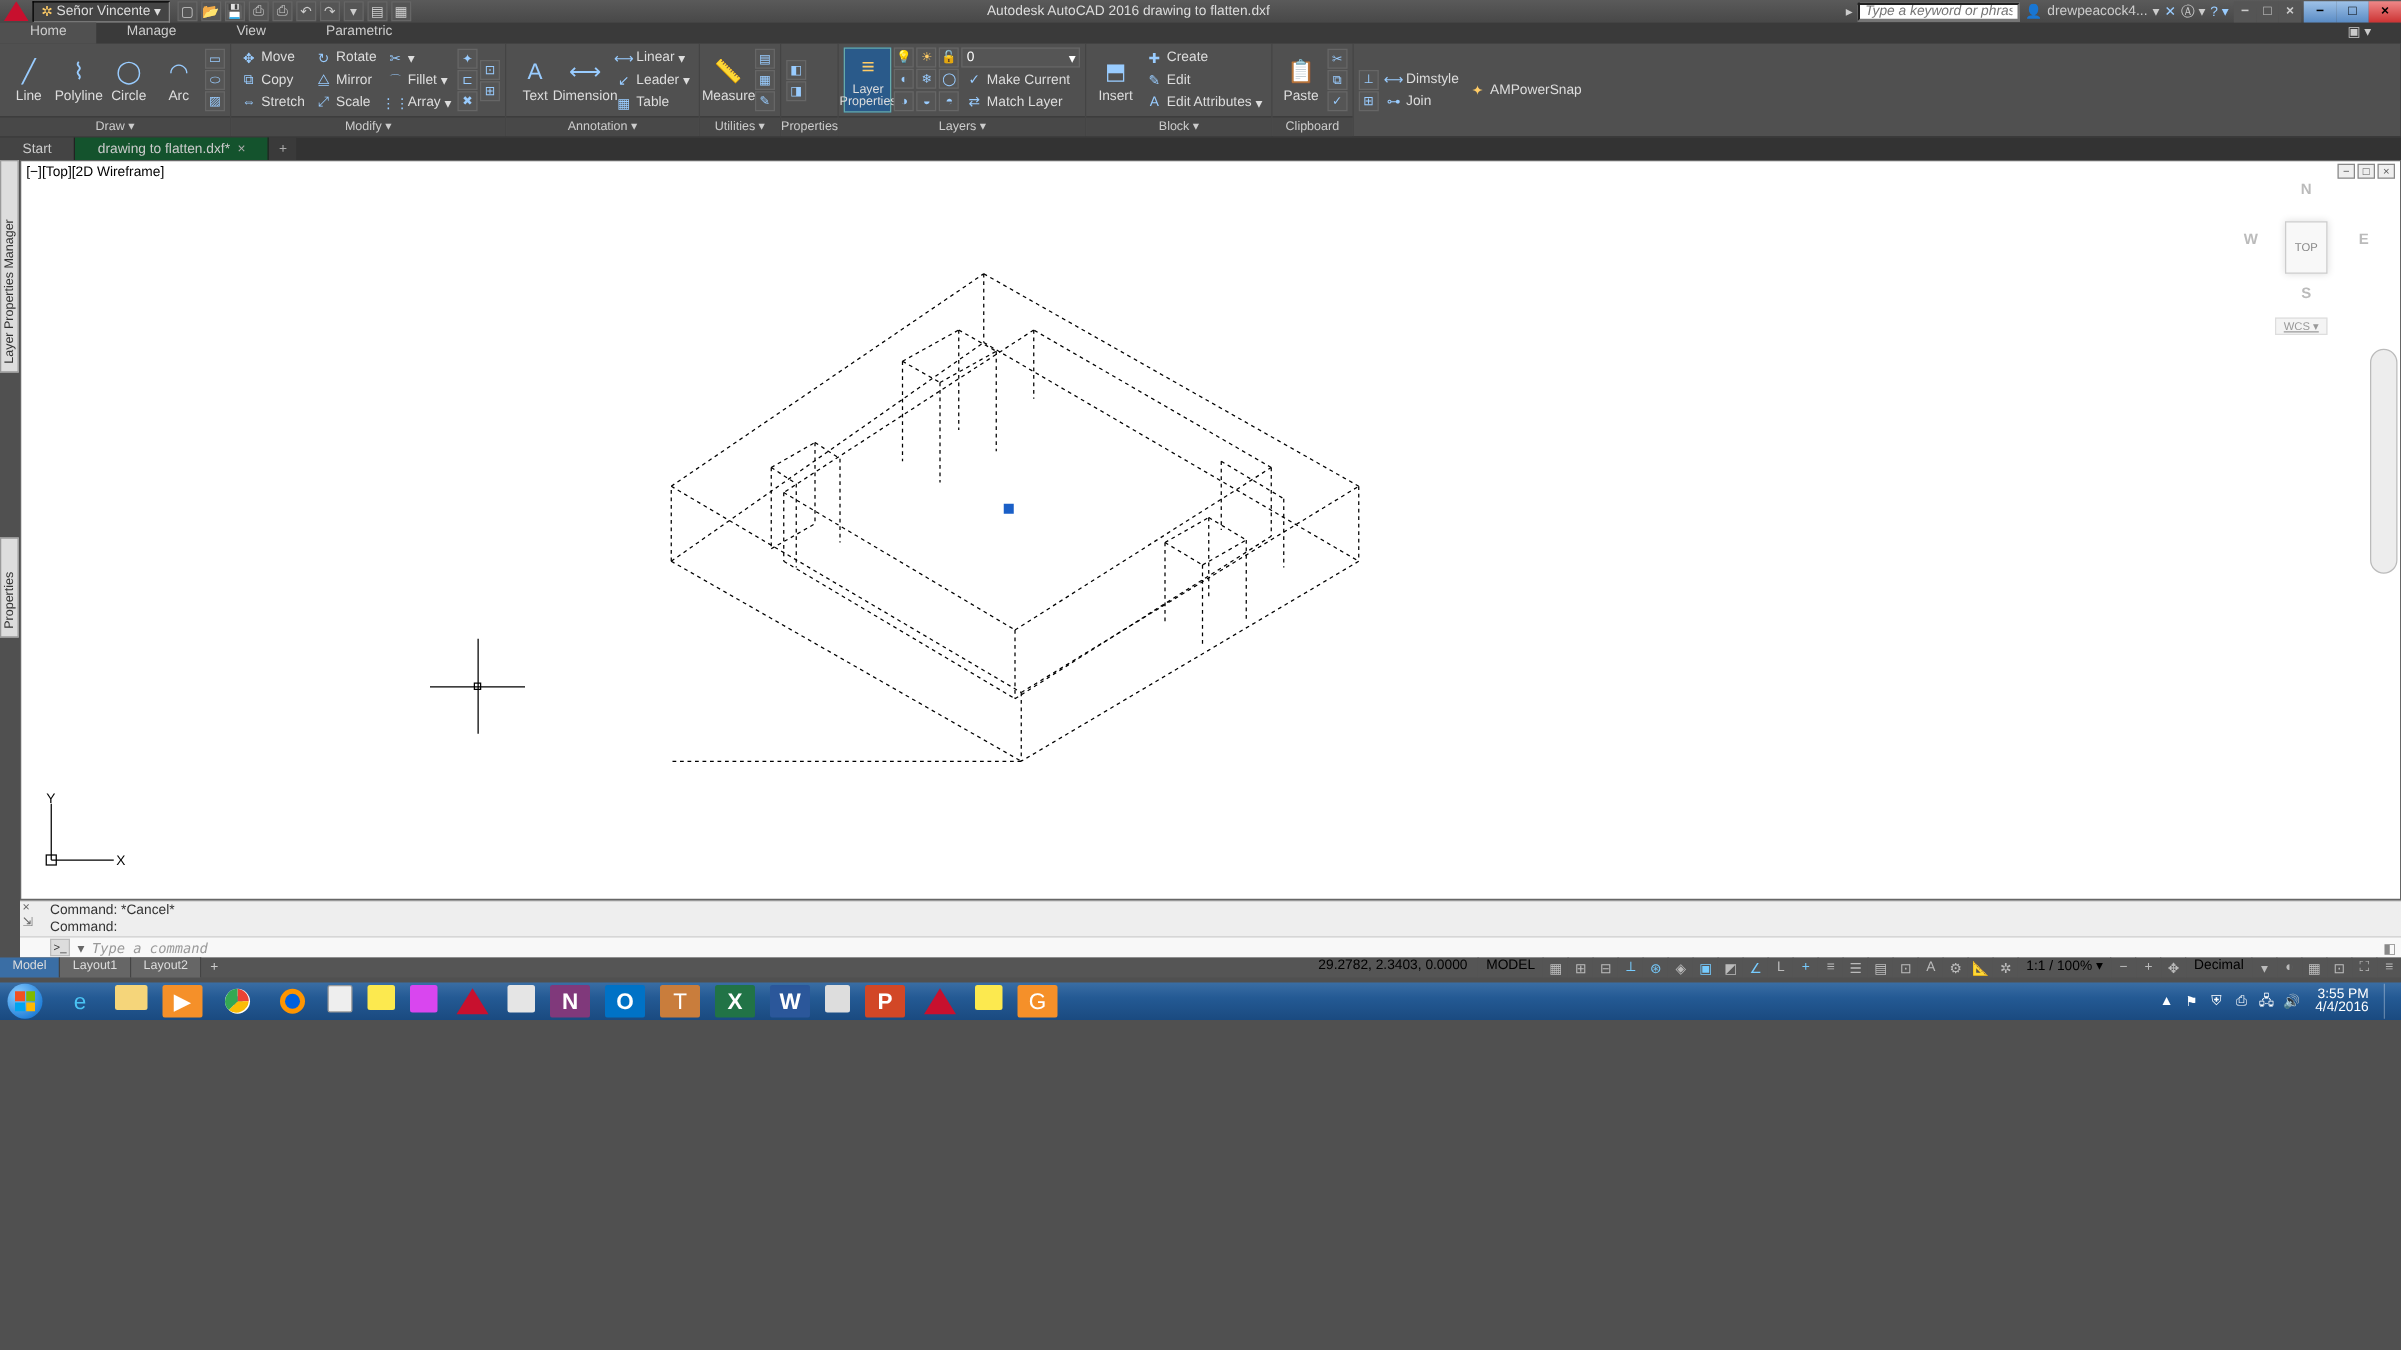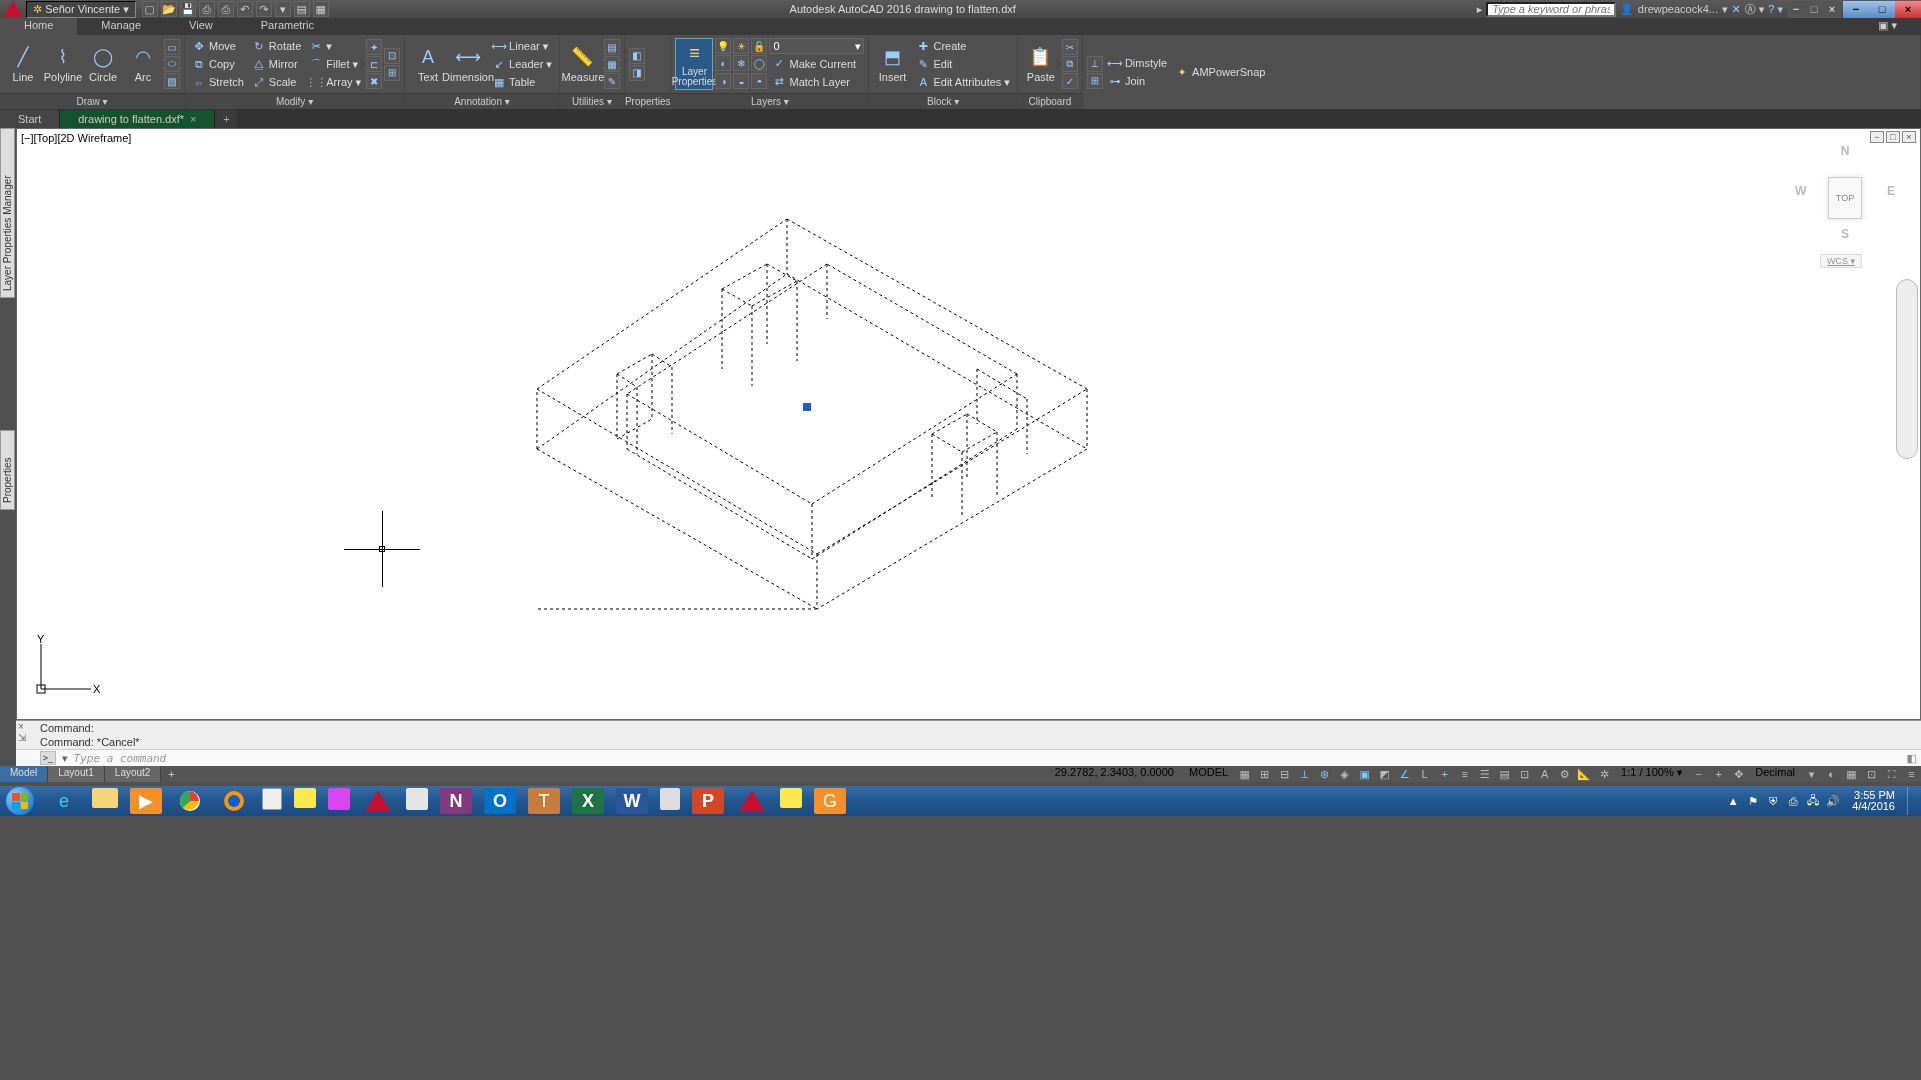--- a/index.html
+++ b/index.html
@@ -520,22 +520,22 @@
     <div class="vc-e">E</div>
     <div class="vc-w">W</div>
     <div class="vc-top">TOP</div>
     <div class="vc-wcs">WCS ▾</div>
   </div>
   <div class="navbar"></div>
 </div>
 
 <div style="position:absolute;left:16px;right:0;top:720px" class="cmdpanel">
   <div class="cmd-close" style="top:0">×<br>⇲</div>
+  <div class="cmd-hist" style="padding-left:24px">Command: *Cancel*</div>
   <div class="cmd-hist" style="padding-left:24px">Command:</div>
-  <div class="cmd-hist" style="padding-left:24px">Command: *Cancel*</div>
   <div class="cmd-input-row" style="padding-left:24px">
     <div class="cmd-prompt-ico">&gt;_</div>
     <span style="color:#666">▾</span>
     <div class="cmd-input">Type a command</div>
     <span style="color:#888">◧</span>
   </div>
 </div>
 
 <div style="position:absolute;left:0;right:0;top:766px" class="layouttabs">
   <div class="ltab active">Model</div>

